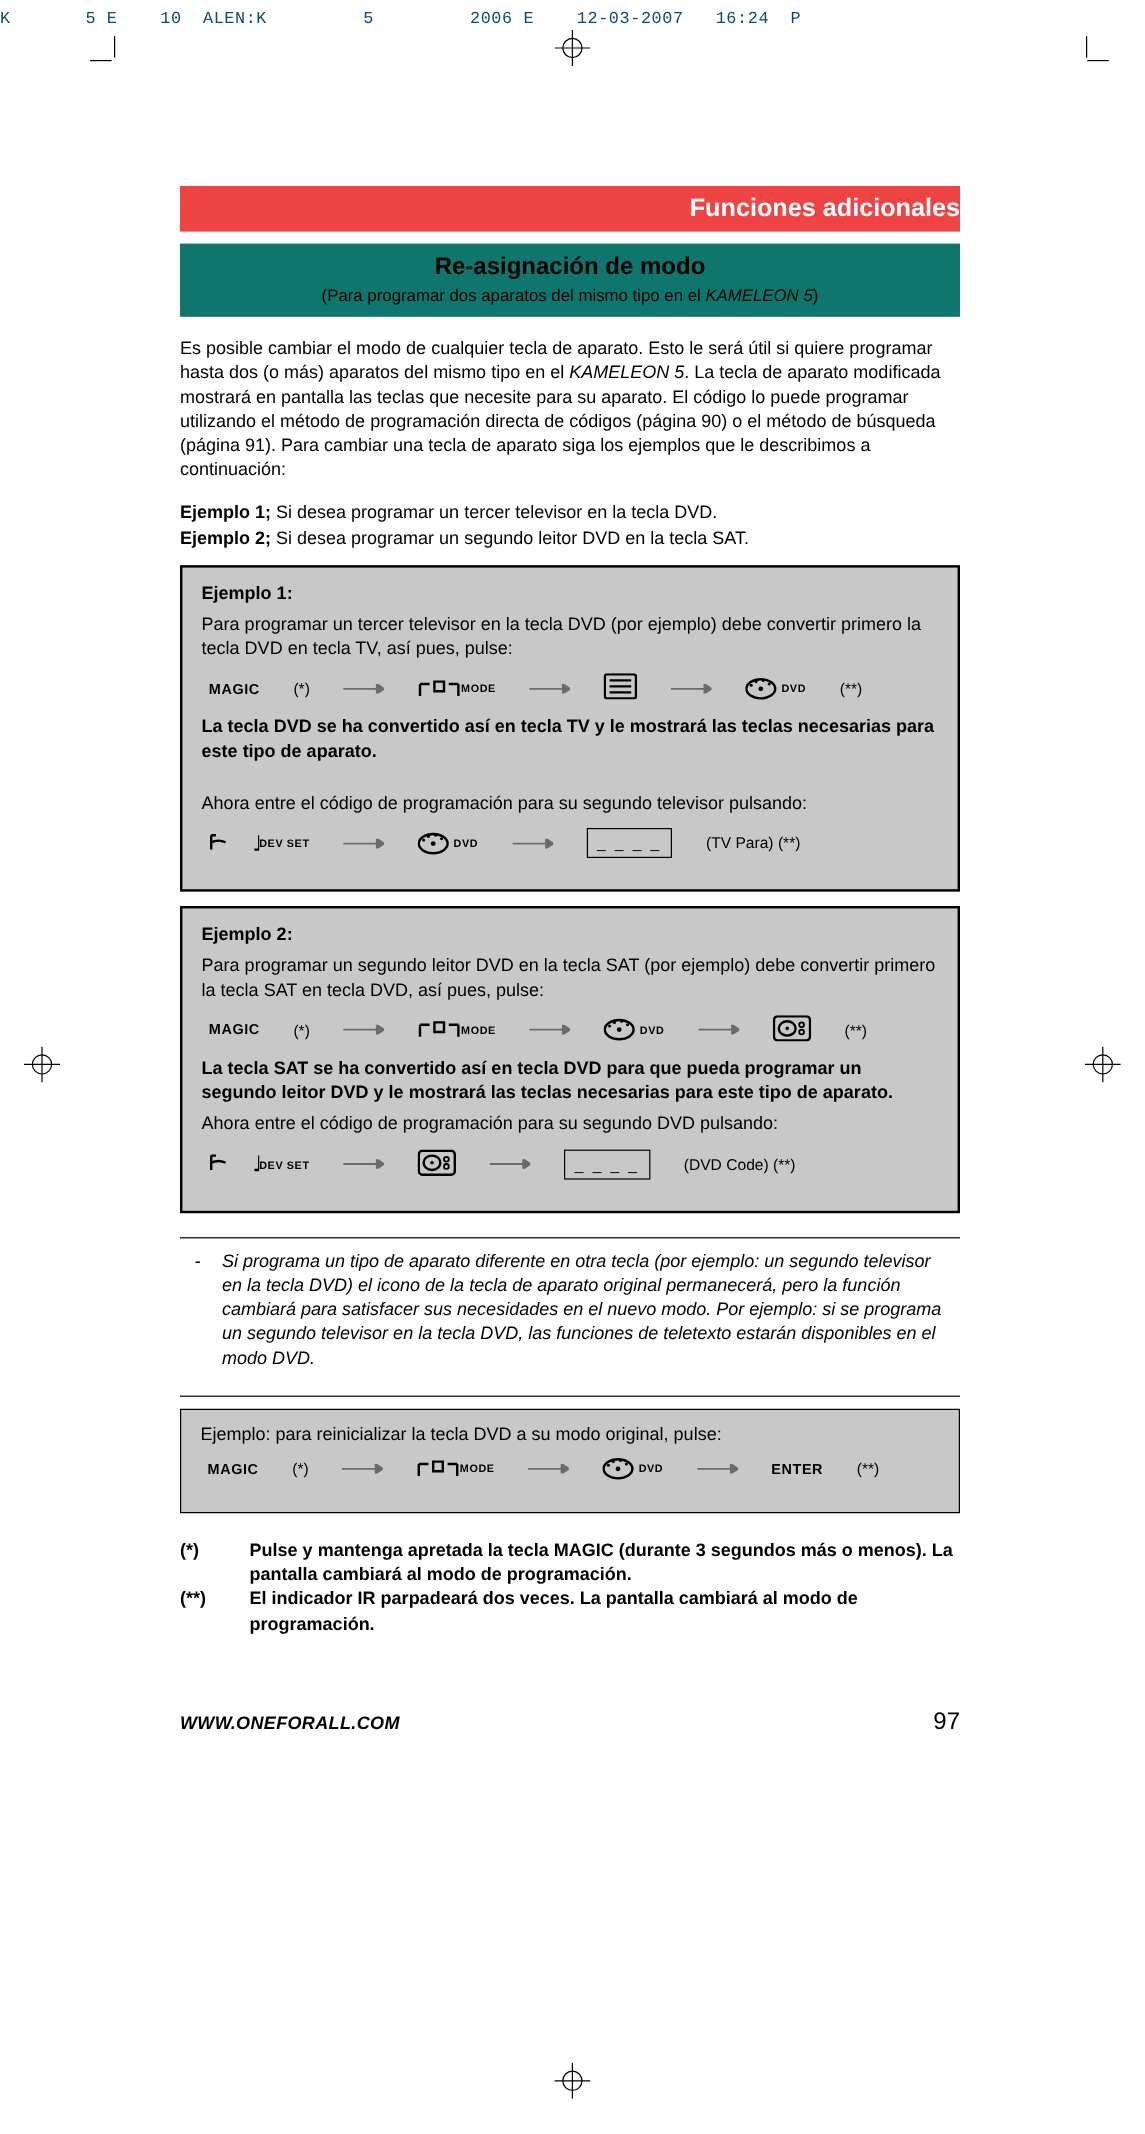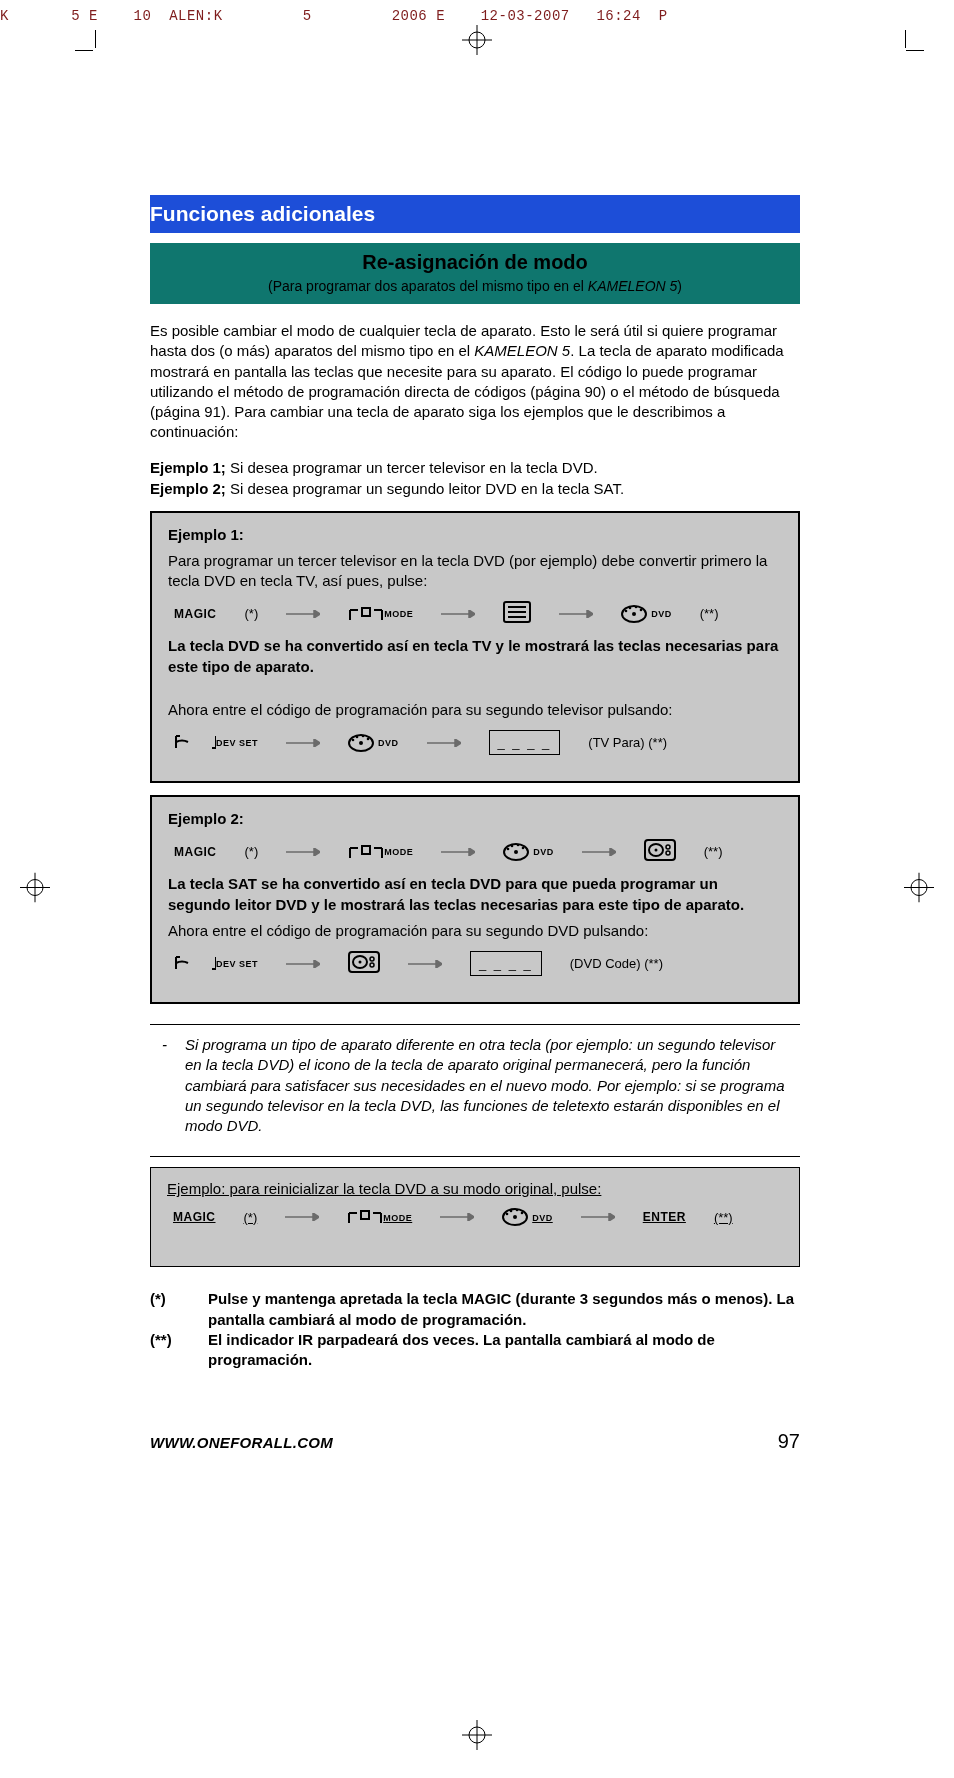--- a/index.html
+++ b/index.html
@@ -25,38 +25,37 @@
   .crop-target-left { position:absolute; top:50%; left:20px; transform:translateY(-50%); }
   .crop-target-right { position:absolute; top:50%; right:20px; transform:translateY(-50%); }
   .target-svg { width:30px; height:30px; }
   .header-meta {
     position: absolute;
     top: 8px;
     left: 0;
     width: 100%;
     font-family: 'Courier New', monospace;
     font-size: 14px;
-    color: #7f1d1d;
+    color: #0c4a6e;
     letter-spacing: 0.5px;
     white-space: pre;
   }
   .page {
     position: absolute;
     left: 150px;
     top: 155px;
     width: 650px;
   }
   .black-banner {
-    background: #1d4ed8;
+    background: #ef4444;
     color: #fff;
     font-weight: bold;
     font-size: 21px;
-    text-align: left;
+    text-align: right;
     padding: 7px 0;
-    margin-top: 40px;
   }
   .gray-subbanner {
     background: #0f766e;
     margin-top: 10px;
     padding: 8px 14px 10px;
   }
   .gray-subbanner .sub-title {
     font-weight: bold;
     font-size: 20px;
     text-align: center;
@@ -103,21 +102,21 @@
   .note-block {
     display:flex; gap:18px; font-style:italic; font-size:15px; line-height:1.35;
     padding: 0 12px;
   }
   .section-head {
     display:flex; align-items:center; gap:12px; margin-top:26px;
   }
   .section-head .sq { width:16px; height:16px; background:#bdbdbd;}
   .section-head .txt { font-weight:bold; font-size:18px;}
   .reinit-box {
-    border:1px solid #000; background:#c8c8c8; margin-top:0; padding:12px 16px 29px;text-decoration:underline;
+    border:1px solid #000; background:#c8c8c8; margin-top:0; padding:12px 16px 16px;
   }
   .footnotes {
     margin-top:22px; font-size:15px; line-height:1.35;
   }
   .footnotes .row { display:flex; gap:18px; }
   .footnotes .sym { font-weight:bold; min-width:40px;}
   .footer {
     display:flex; justify-content:space-between; align-items:baseline;
     margin-top:60px;
   }
@@ -261,20 +260,21 @@
             <line x1="0" y1="4" x2="28" y2="4" class="arrow-shape"></line>
             <polygon points="28,0 34,4 28,8" class="arrow-shape"></polygon>
           </svg>
         <span class="code-box">_ _ _ _</span>
         <span>(TV Para)  (**)</span>
       </div>
     </div>
 
     <div class="example-box">
       <p><span class="bold">Ejemplo 2:</span></p>
+      <p>Para programar un segundo leitor DVD en la tecla SAT (por ejemplo) debe convertir primero la tecla SAT en tecla DVD, así pues, pulse:</p>
 
       <div class="seq">
         <span class="label">MAGIC</span>
         <span class="asterisk">(*)</span>
         <svg class="arrow" viewBox="0 0 34 8">
             <line x1="0" y1="4" x2="28" y2="4" class="arrow-shape"></line>
             <polygon points="28,0 34,4 28,8" class="arrow-shape"></polygon>
           </svg>
         <span class="icon-box">
           <svg width="36" height="16" viewBox="0 0 36 16">

